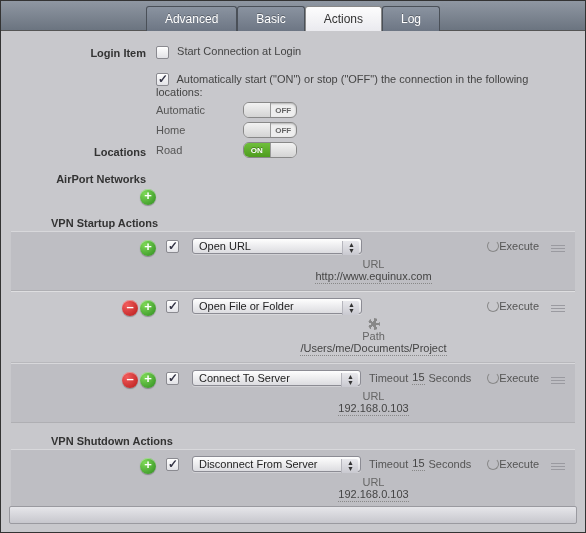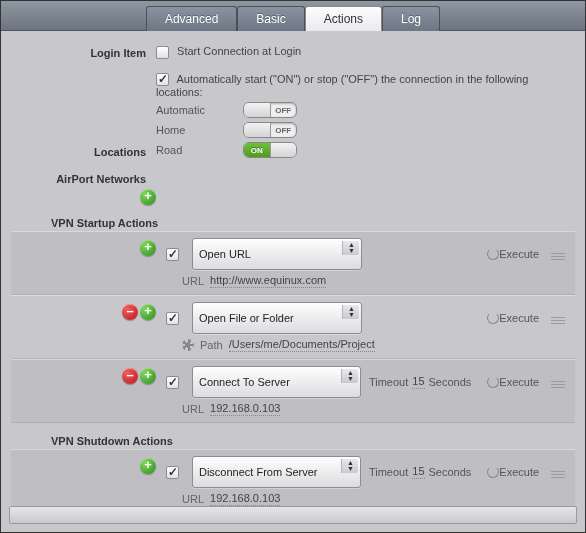--- a/index.html
+++ b/index.html
@@ -157,21 +157,21 @@
     display:flex;
     justify-content:flex-end;
     gap:2px;
     align-items:center;
     padding-top:2px;
   }
   .action-main { flex:1; min-width:0; display:flex; flex-direction:column; gap:4px;}
   .action-line1 { display:flex; align-items:center; gap:8px; }
   .popup {
     width: 170px;
-    height: 32px;
+    height: 16px;
     background: linear-gradient(#fefefe,#dcdce0);
     border: 1px solid #8c8c94;
     border-radius: 3px;
     display: flex;
     align-items: center;
     padding: 0 6px;
     font-size: 11px;
     color: #222;
     position: relative;
     cursor: pointer;
@@ -190,22 +190,22 @@
     position: absolute;
     right: 6px; top: 3px;
     font-size: 7px; line-height: 6px;
     color: #333;
     z-index: 2;
   }
   .sub {
     padding-left: 16px;
     display:flex;
     align-items:center;
-    gap:6px;
     color:#555;
+    flex-direction:column;
   }
   .sublabel { color:#666; }
   .underline {
     color:#444;
     border-bottom: 1px dotted #888;
     padding-bottom:1px;
     cursor: text;
   }
   .exec {
     display:flex;

